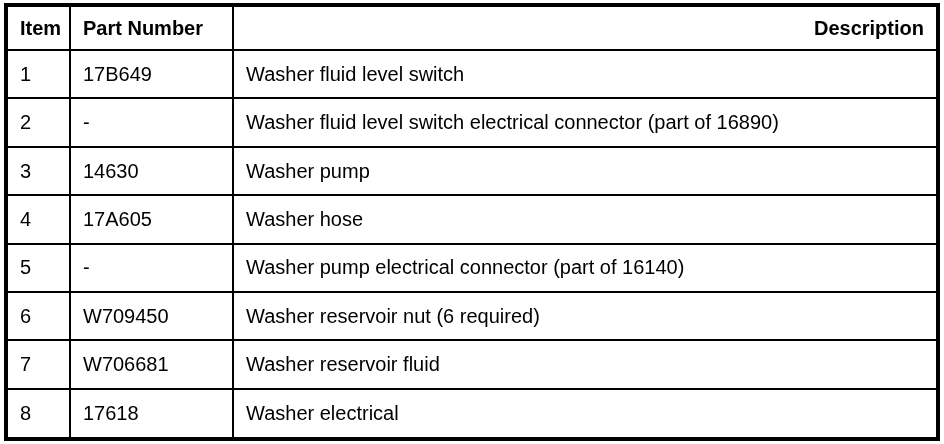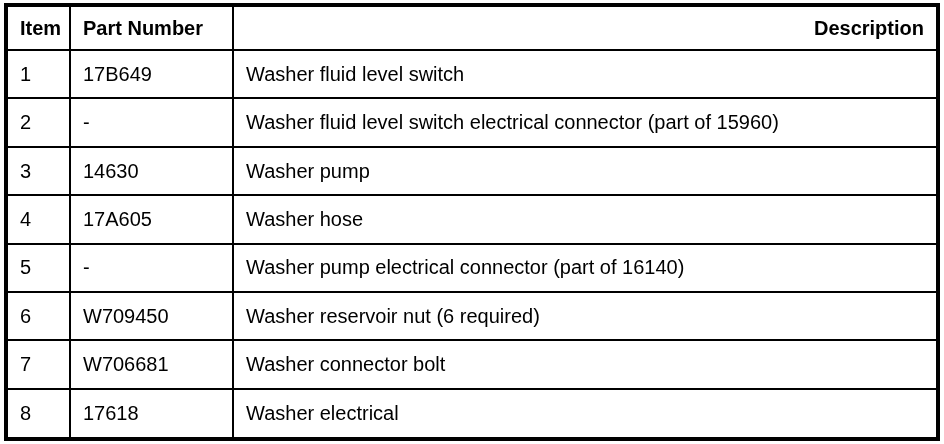--- a/index.html
+++ b/index.html
@@ -75,21 +75,21 @@
     </thead>
     <tbody>
       <tr>
         <td>1</td>
         <td>17B649</td>
         <td>Washer fluid level switch</td>
       </tr>
       <tr>
         <td>2</td>
         <td>-</td>
-        <td>Washer fluid level switch electrical connector (part of 15960)</td>
+        <td>Washer fluid level switch electrical connector (part of 16890)</td>
       </tr>
       <tr>
         <td>3</td>
         <td>14630</td>
         <td>Washer pump</td>
       </tr>
       <tr>
         <td>4</td>
         <td>17A605</td>
         <td>Washer hose</td>
@@ -100,21 +100,21 @@
         <td>Washer pump electrical connector (part of 16140)</td>
       </tr>
       <tr>
         <td>6</td>
         <td>W709450</td>
         <td>Washer reservoir nut (6 required)</td>
       </tr>
       <tr>
         <td>7</td>
         <td>W706681</td>
-        <td>Washer connector bolt</td>
+        <td>Washer reservoir fluid</td>
       </tr>
       <tr>
         <td>8</td>
         <td>17618</td>
         <td>Washer electrical</td>
       </tr>
     </tbody>
   </table>
 </div>
 

